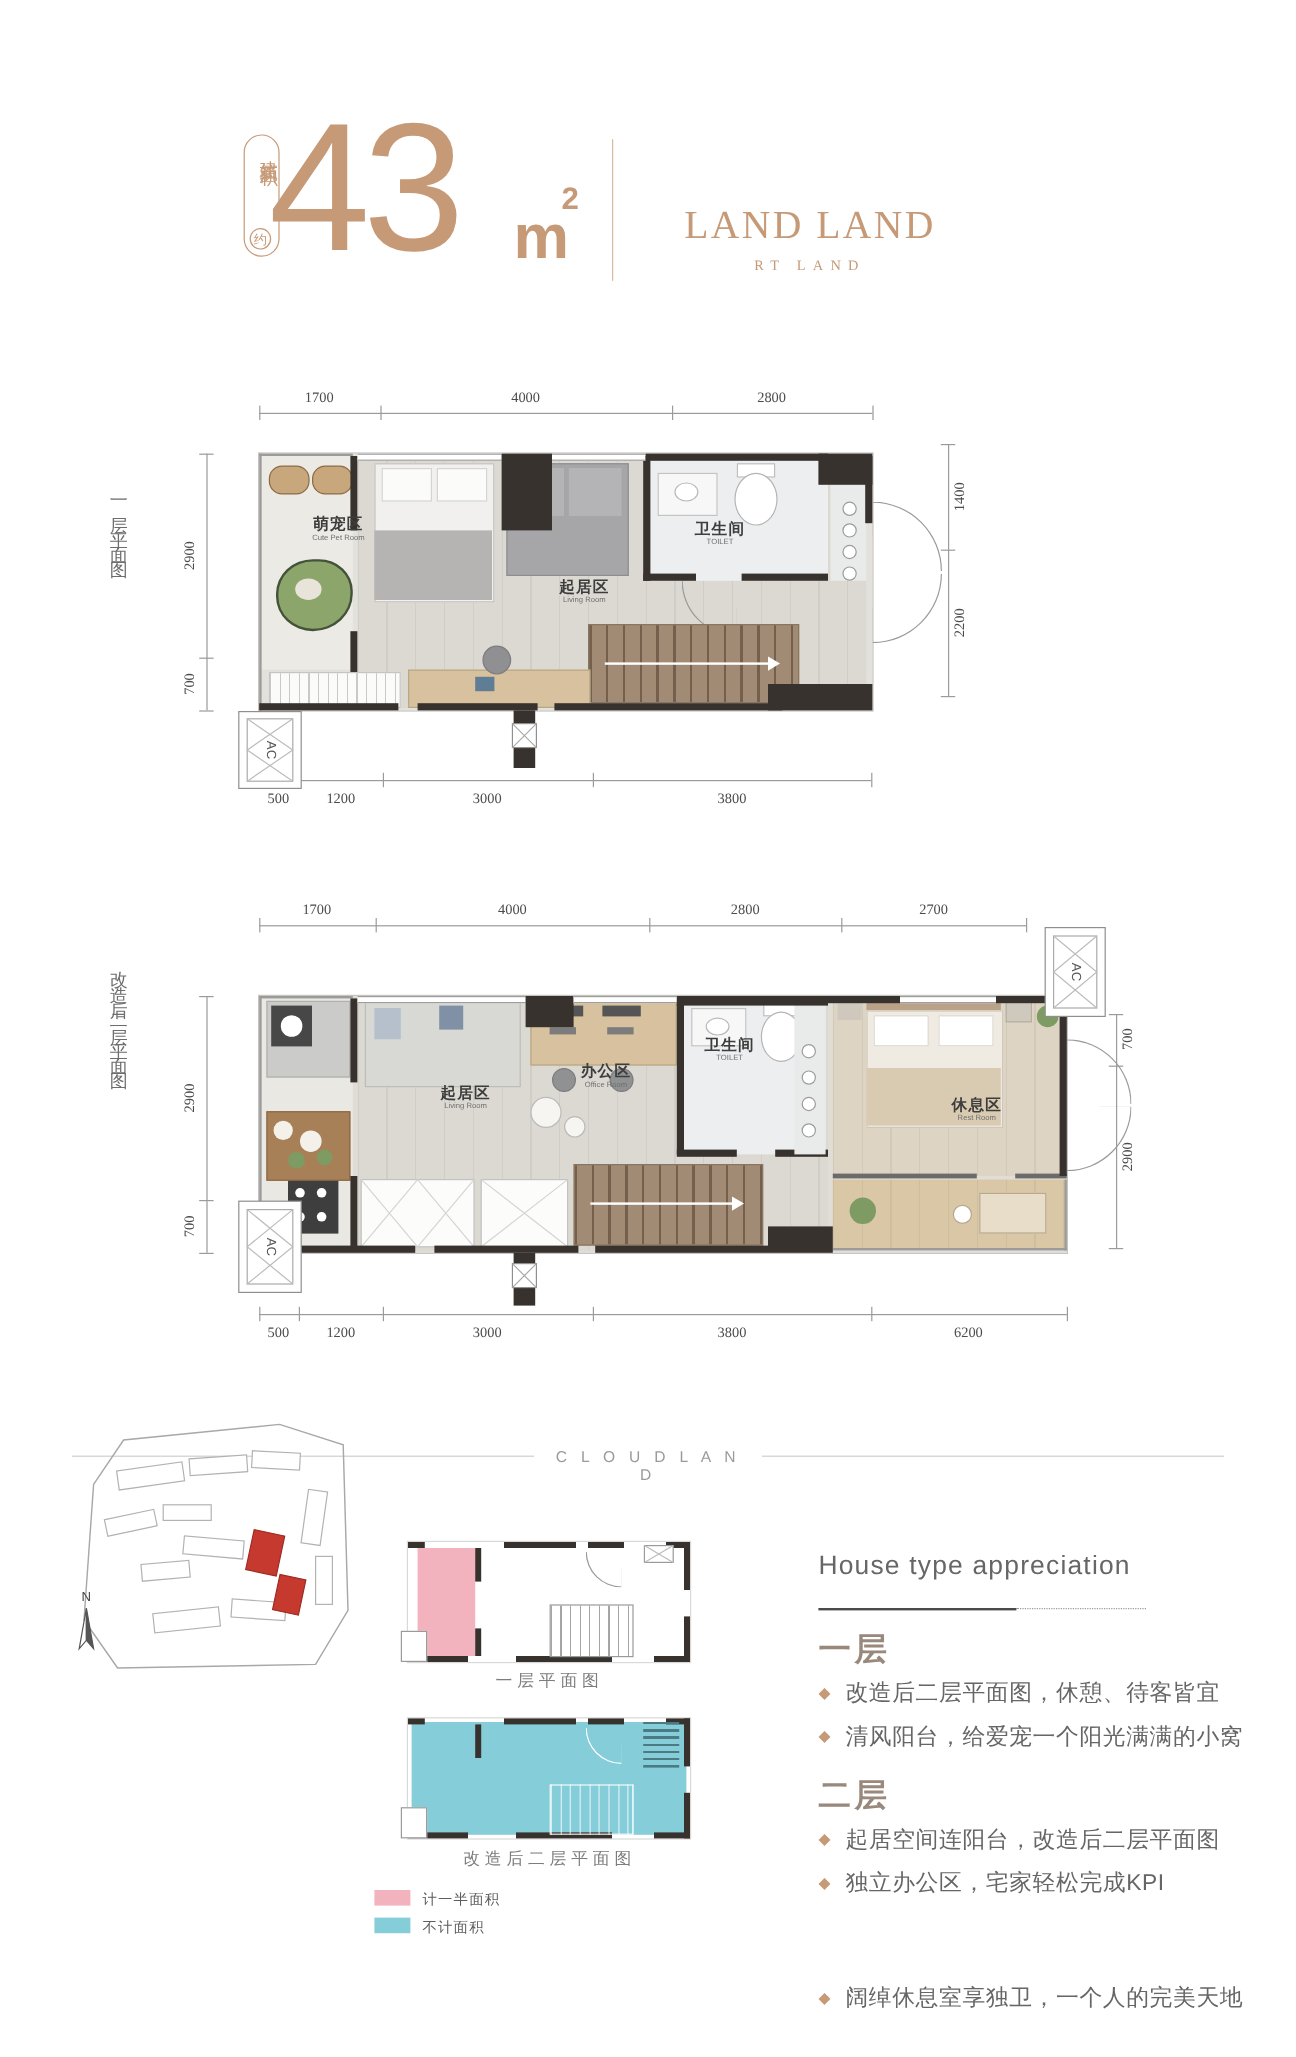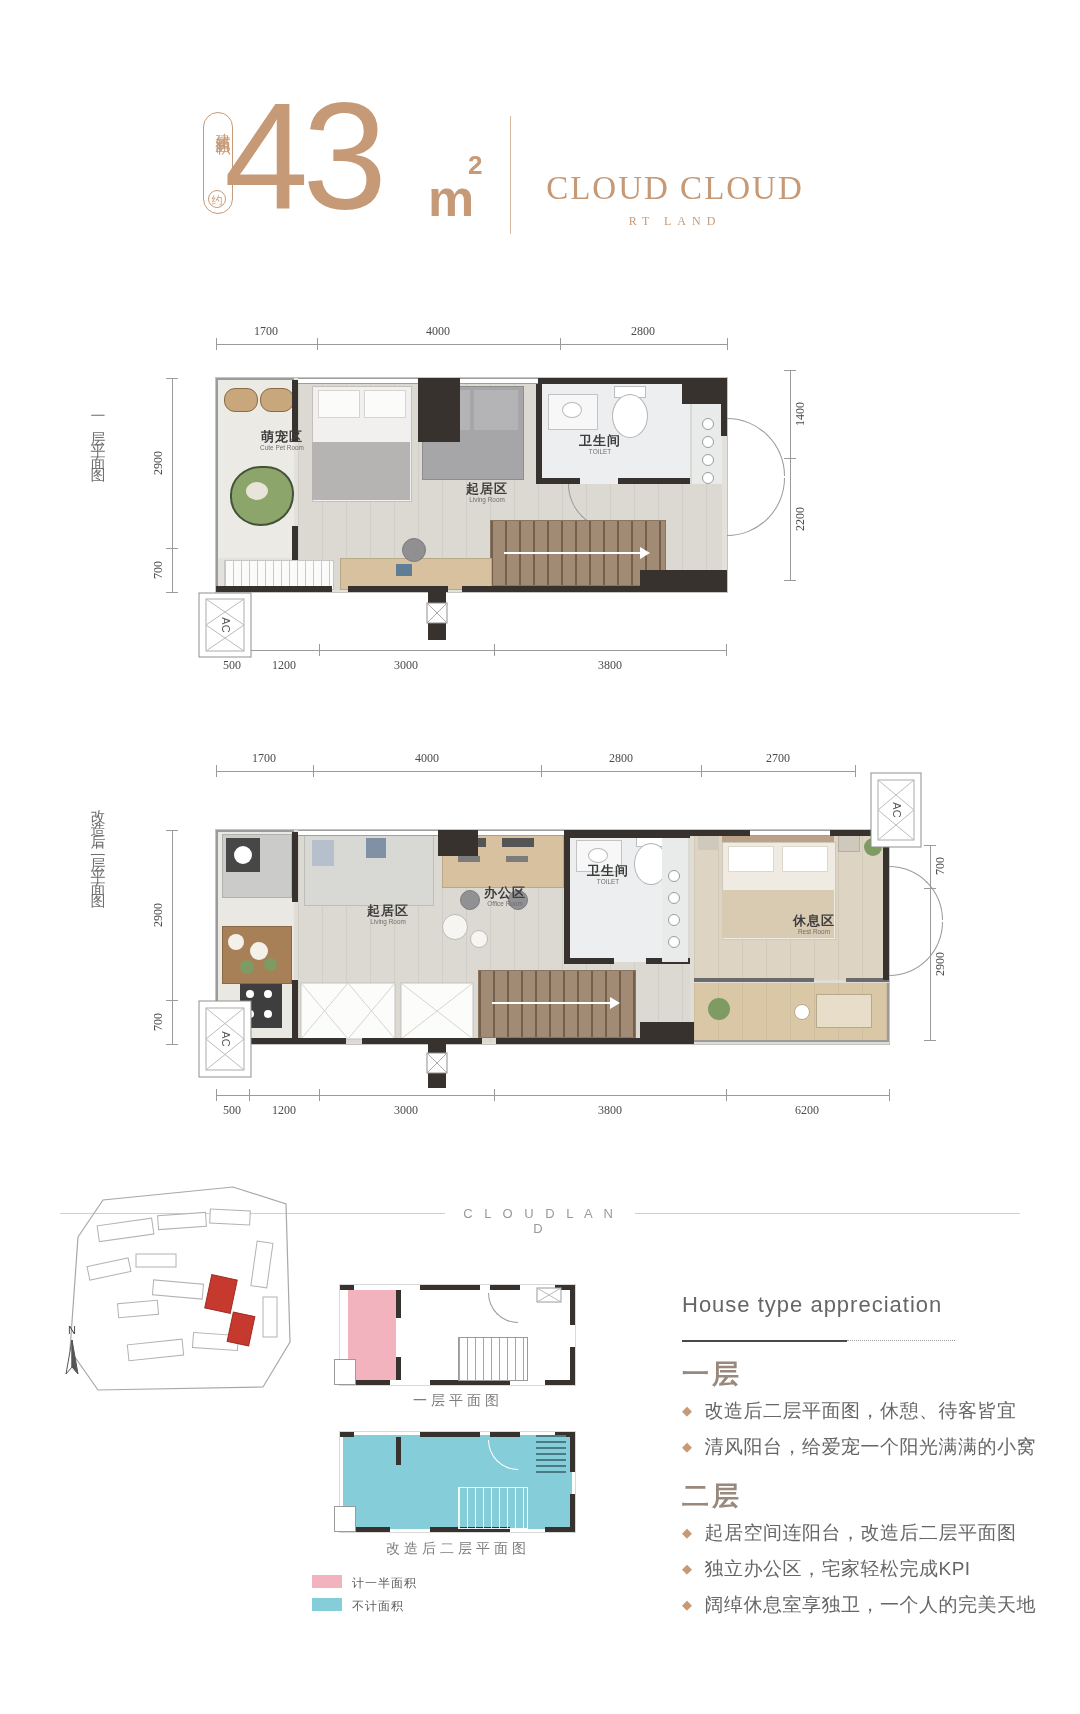--- a/index.html
+++ b/index.html
@@ -35,21 +35,21 @@
 <div class="page">
 
   <div class="abs" style="left:203px;top:112px;width:30px;height:102px;border:1.5px solid #c79a77;border-radius:16px;box-sizing:border-box">
     <div style="writing-mode:vertical-rl;font-size:15px;letter-spacing:3px;color:#c79a77;margin:8px auto 0;text-align:center;width:100%">建筑面积</div>
     <div class="abs" style="left:4px;top:77px;width:18px;height:18px;border:1px solid #c79a77;border-radius:50%;font-size:11px;line-height:18px;text-align:center;color:#c79a77;box-sizing:border-box">约</div>
   </div>
   <div class="abs accent" style="left:224px;top:80px;font-size:152px;font-weight:normal;letter-spacing:-6px;line-height:1">43</div>
   <div class="abs accent" style="left:428px;top:172px;font-size:52px;font-weight:bold;line-height:1">m</div>
   <div class="abs accent" style="left:468px;top:152px;font-size:26px;font-weight:bold;line-height:1">2</div>
   <div class="abs" style="left:510px;top:116px;width:1px;height:118px;background:#d8bb9e"></div>
-  <div class="abs accent" style="left:545px;top:170px;width:260px;text-align:center;font-family:'Liberation Serif',serif;font-size:33px;letter-spacing:2px">CLOUD CLOUD</div>
+  <div class="abs accent" style="left:545px;top:170px;width:260px;text-align:center;font-family:'Liberation Serif',serif;font-size:33px;letter-spacing:2px">LAND LAND</div>
   <div class="abs accent" style="left:545px;top:214px;width:260px;text-align:center;font-family:'Liberation Serif',serif;font-size:12px;letter-spacing:6px">RT LAND</div>
 
   <div class="sidelabel" style="left:88px;top:408px">一层平面图</div>
   <div class="hline" style="left:216px;top:344px;width:511px"></div>
   <div class="tkv" style="left:216px;top:338px"></div>
   <div class="tkv" style="left:317px;top:338px"></div>
   <div class="tkv" style="left:560px;top:338px"></div>
   <div class="tkv" style="left:727px;top:338px"></div>
   <div class="dim" style="left:266px;top:324px">1700</div>
   <div class="dim" style="left:438px;top:324px">4000</div>
@@ -404,15 +404,15 @@
 
   <div class="abs" style="left:682px;top:1292px;font-size:22px;color:#666;letter-spacing:1px">House type appreciation</div>
   <div class="abs" style="left:682px;top:1340px;width:165px;height:2px;background:#4a4a4a"></div>
   <div class="abs" style="left:847px;top:1340px;width:108px;height:0;border-top:1px dotted #9a9a9a"></div>
   <div class="sechead" style="left:682px;top:1356px">一层</div>
   <div class="brow" style="left:682px;top:1398px"><span class="diamond">◆</span><span>改造后二层平面图，休憩、待客皆宜</span></div>
   <div class="brow" style="left:682px;top:1434px"><span class="diamond">◆</span><span>清风阳台，给爱宠一个阳光满满的小窝</span></div>
   <div class="sechead" style="left:682px;top:1478px">二层</div>
   <div class="brow" style="left:682px;top:1520px"><span class="diamond">◆</span><span>起居空间连阳台，改造后二层平面图</span></div>
   <div class="brow" style="left:682px;top:1556px"><span class="diamond">◆</span><span>独立办公区，宅家轻松完成KPI</span></div>
-  <div class="brow" style="left:682px;top:1592px"><span class="diamond">◆</span><span>阔绰休息室享独卫，一个人的完美天地</span></div>
+  <div class="brow" style="left:682px;top:1652px"><span class="diamond">◆</span><span>阔绰休息室享独卫，一个人的完美天地</span></div>
 
 </div>
 
 </body></html>

